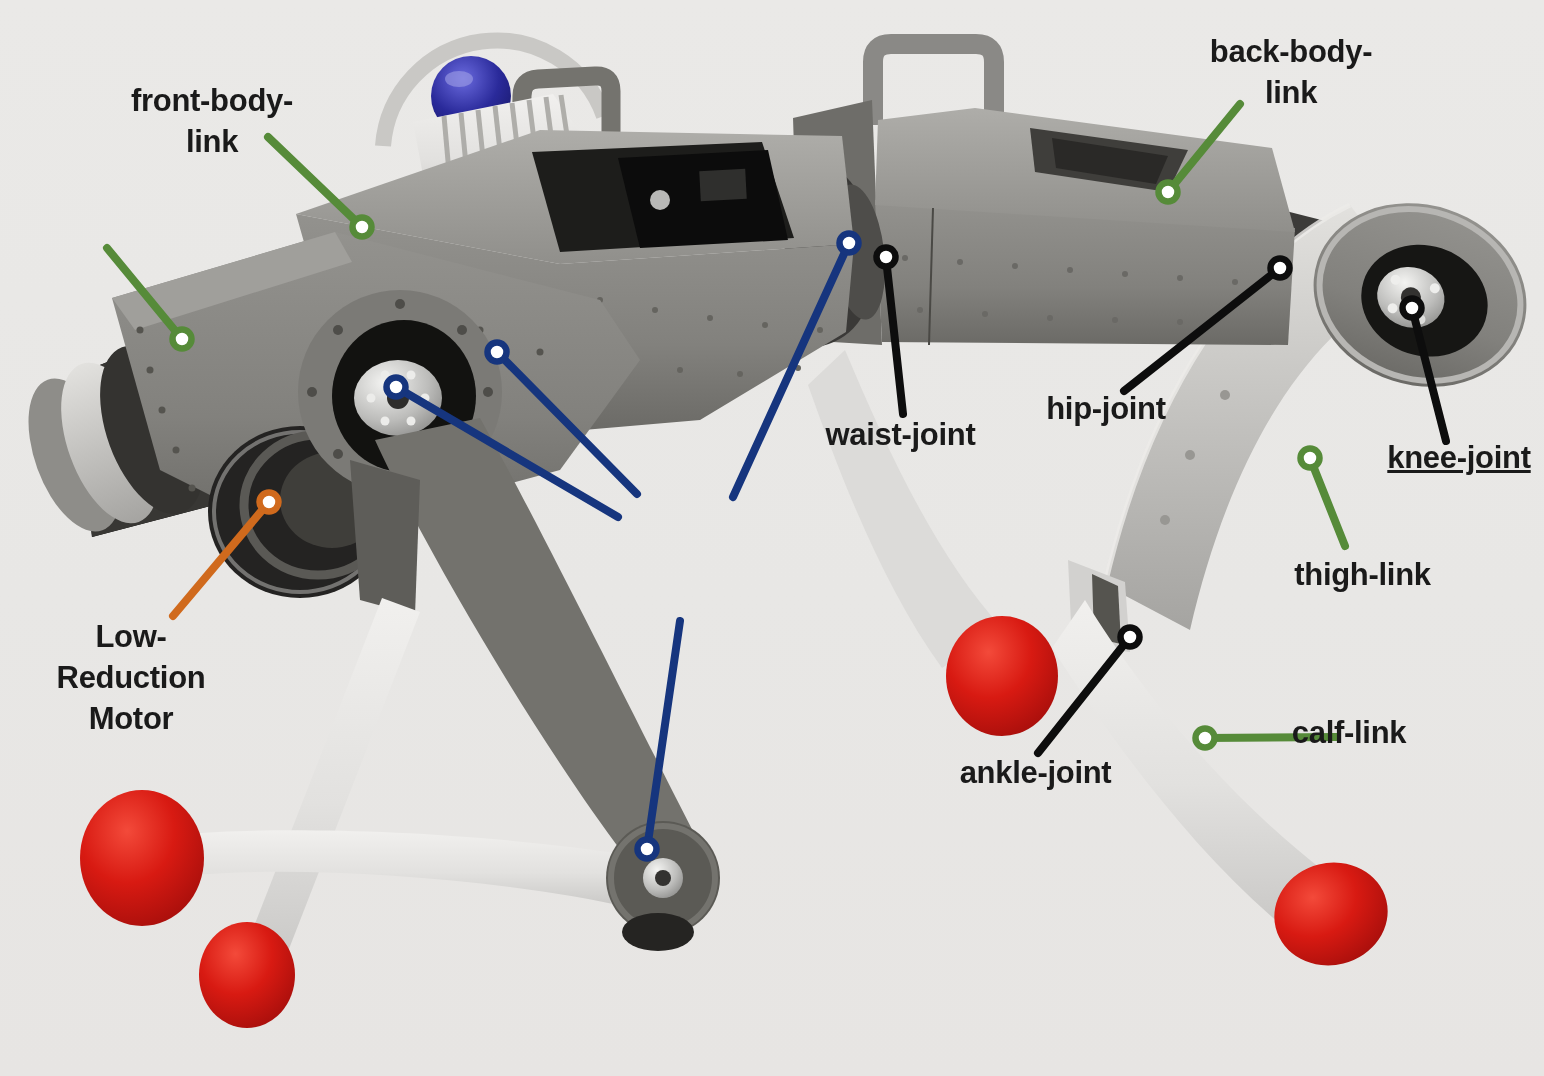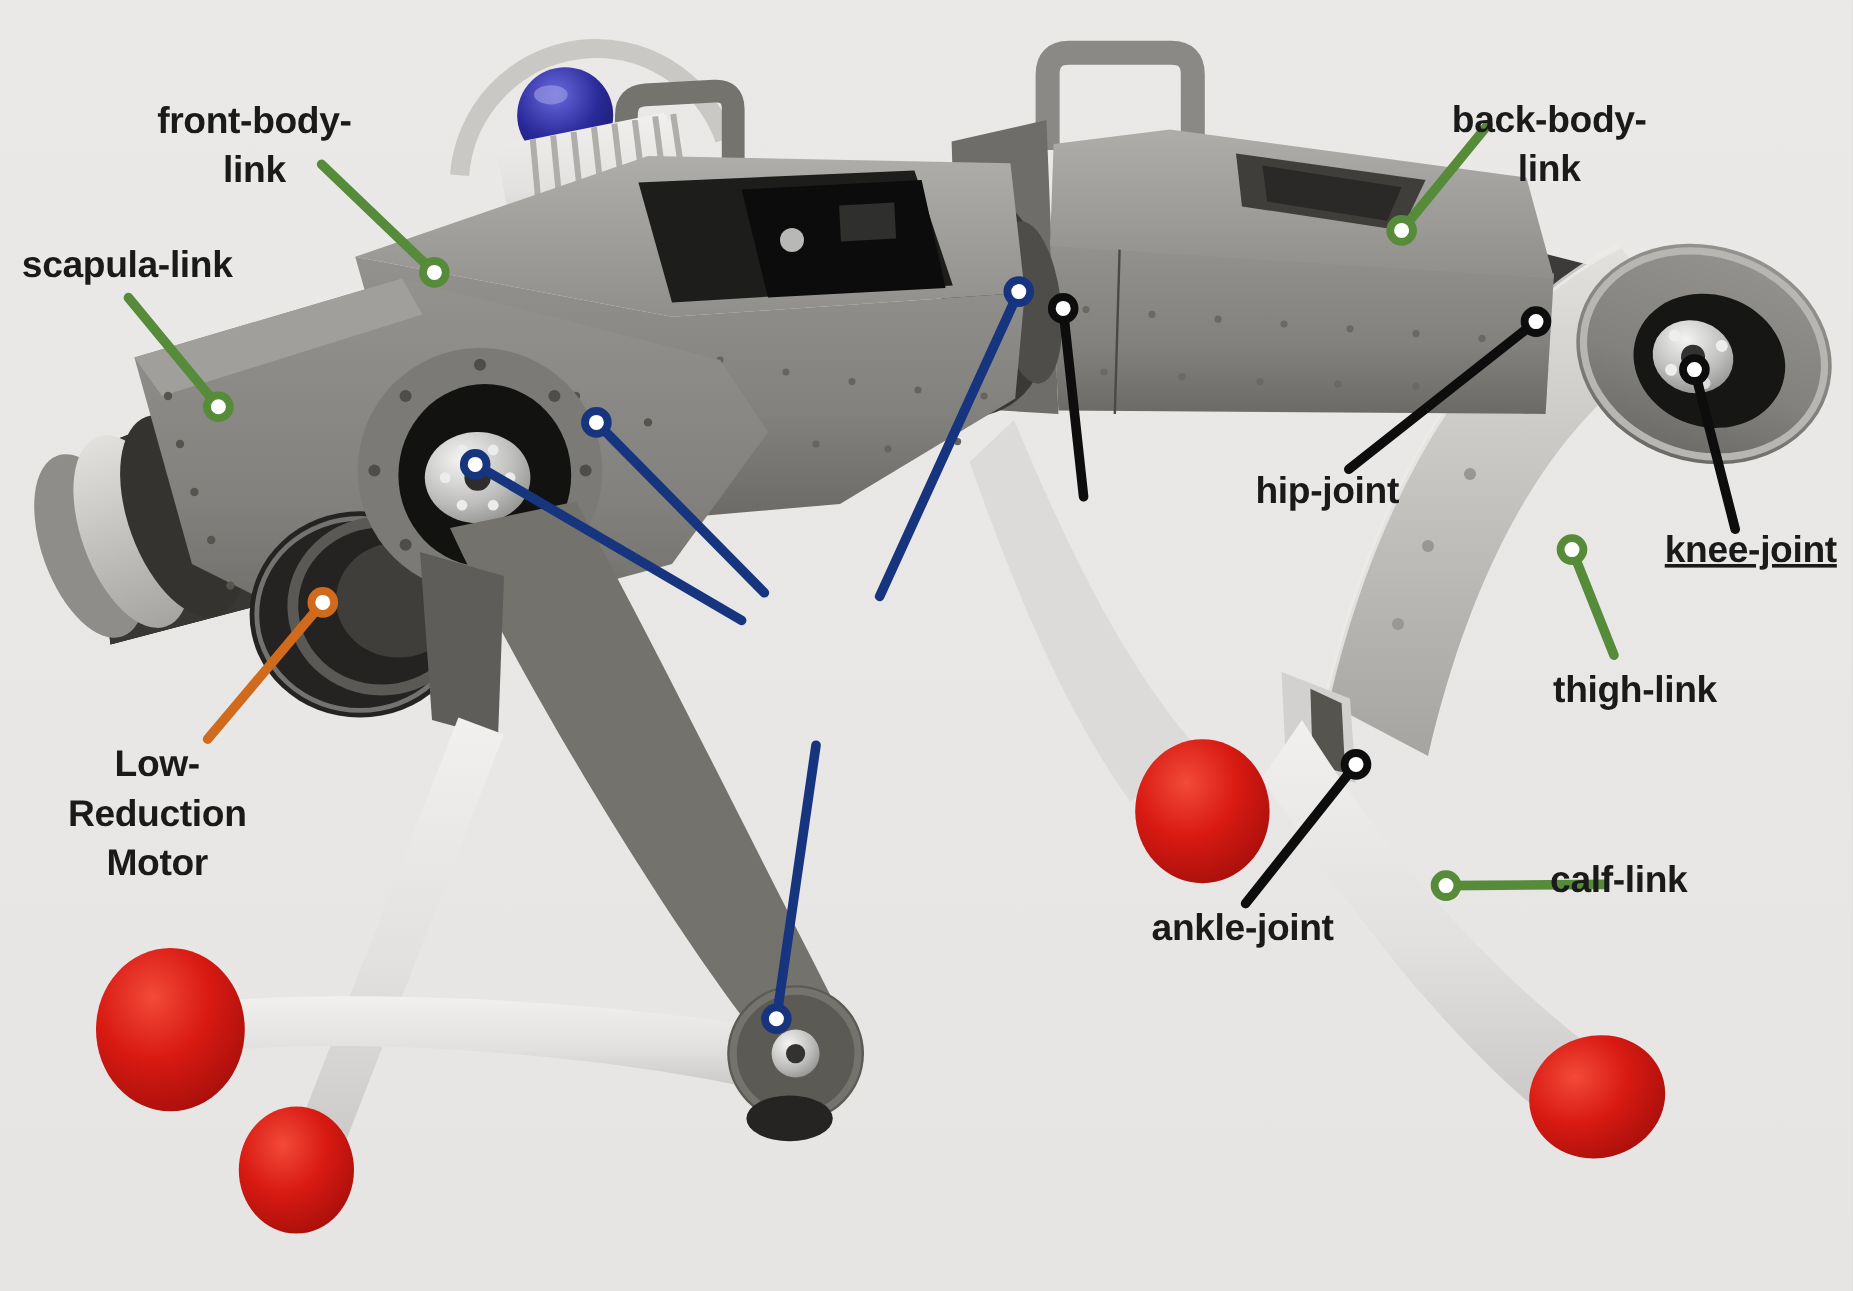--- a/index.html
+++ b/index.html
@@ -260,23 +260,23 @@
       <circle cx="497" cy="352" r="9.5" fill="#ffffff" stroke="#16357e" stroke-width="6.5"></circle>
       <circle cx="396" cy="387" r="9.5" fill="#ffffff" stroke="#16357e" stroke-width="6.5"></circle>
       <circle cx="849" cy="243" r="9.5" fill="#ffffff" stroke="#16357e" stroke-width="6.5"></circle>
       <circle cx="647" cy="849" r="9.5" fill="#ffffff" stroke="#16357e" stroke-width="6.5"></circle>
       <line x1="269" y1="502" x2="173" y2="616" stroke="#d06a1d" stroke-width="8" stroke-linecap="round"></line>
       <circle cx="269" cy="502" r="9.5" fill="#ffffff" stroke="#d06a1d" stroke-width="6.5"></circle>
     </svg>
 
   <div class="label" style="left:117px;  top:64px;  width:190px;margin-top:16px;">front-body-
 link</div>
-  <div class="label" style="left:11px;   top:200px; width:190px;">scapula-link</div>
-  <div class="label" style="left:1195px; top:31px;  width:192px;margin-top:48px;">back-body-
+  <div class="label" style="left:1195px; top:31px;  width:192px;">back-body-
 link</div>
+  <div class="label" style="left:813px;  top:414px; width:175px;">waist-joint</div>
   <div class="label" style="left:1038px; top:388px; width:136px;">hip-joint</div>
   <div class="label" style="left:1378px; top:437px; width:162px;text-decoration:underline;">knee-joint</div>
   <div class="label" style="left:1285px; top:554px; width:155px;">thigh-link</div>
   <div class="label" style="left:1284px; top:712px; width:130px;">calf-link</div>
   <div class="label" style="left:948px;  top:752px; width:175px;">ankle-joint</div>
   <div class="label" style="left:36px;   top:616px; width:190px;text-align:center;">Low-
 Reduction
 Motor</div>
 
 </div>

